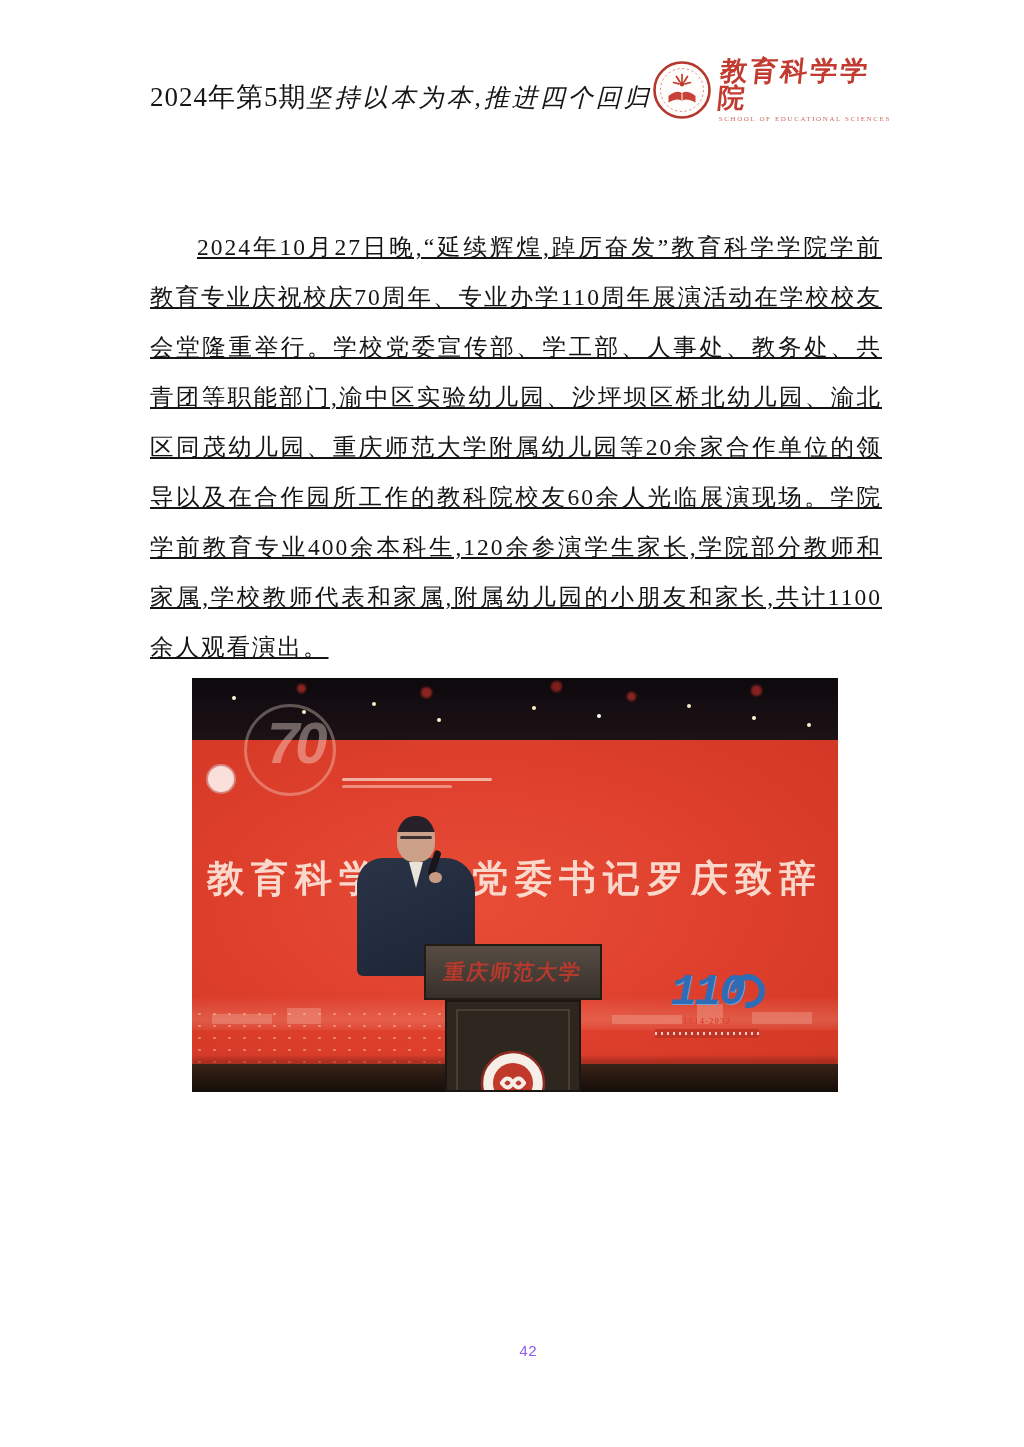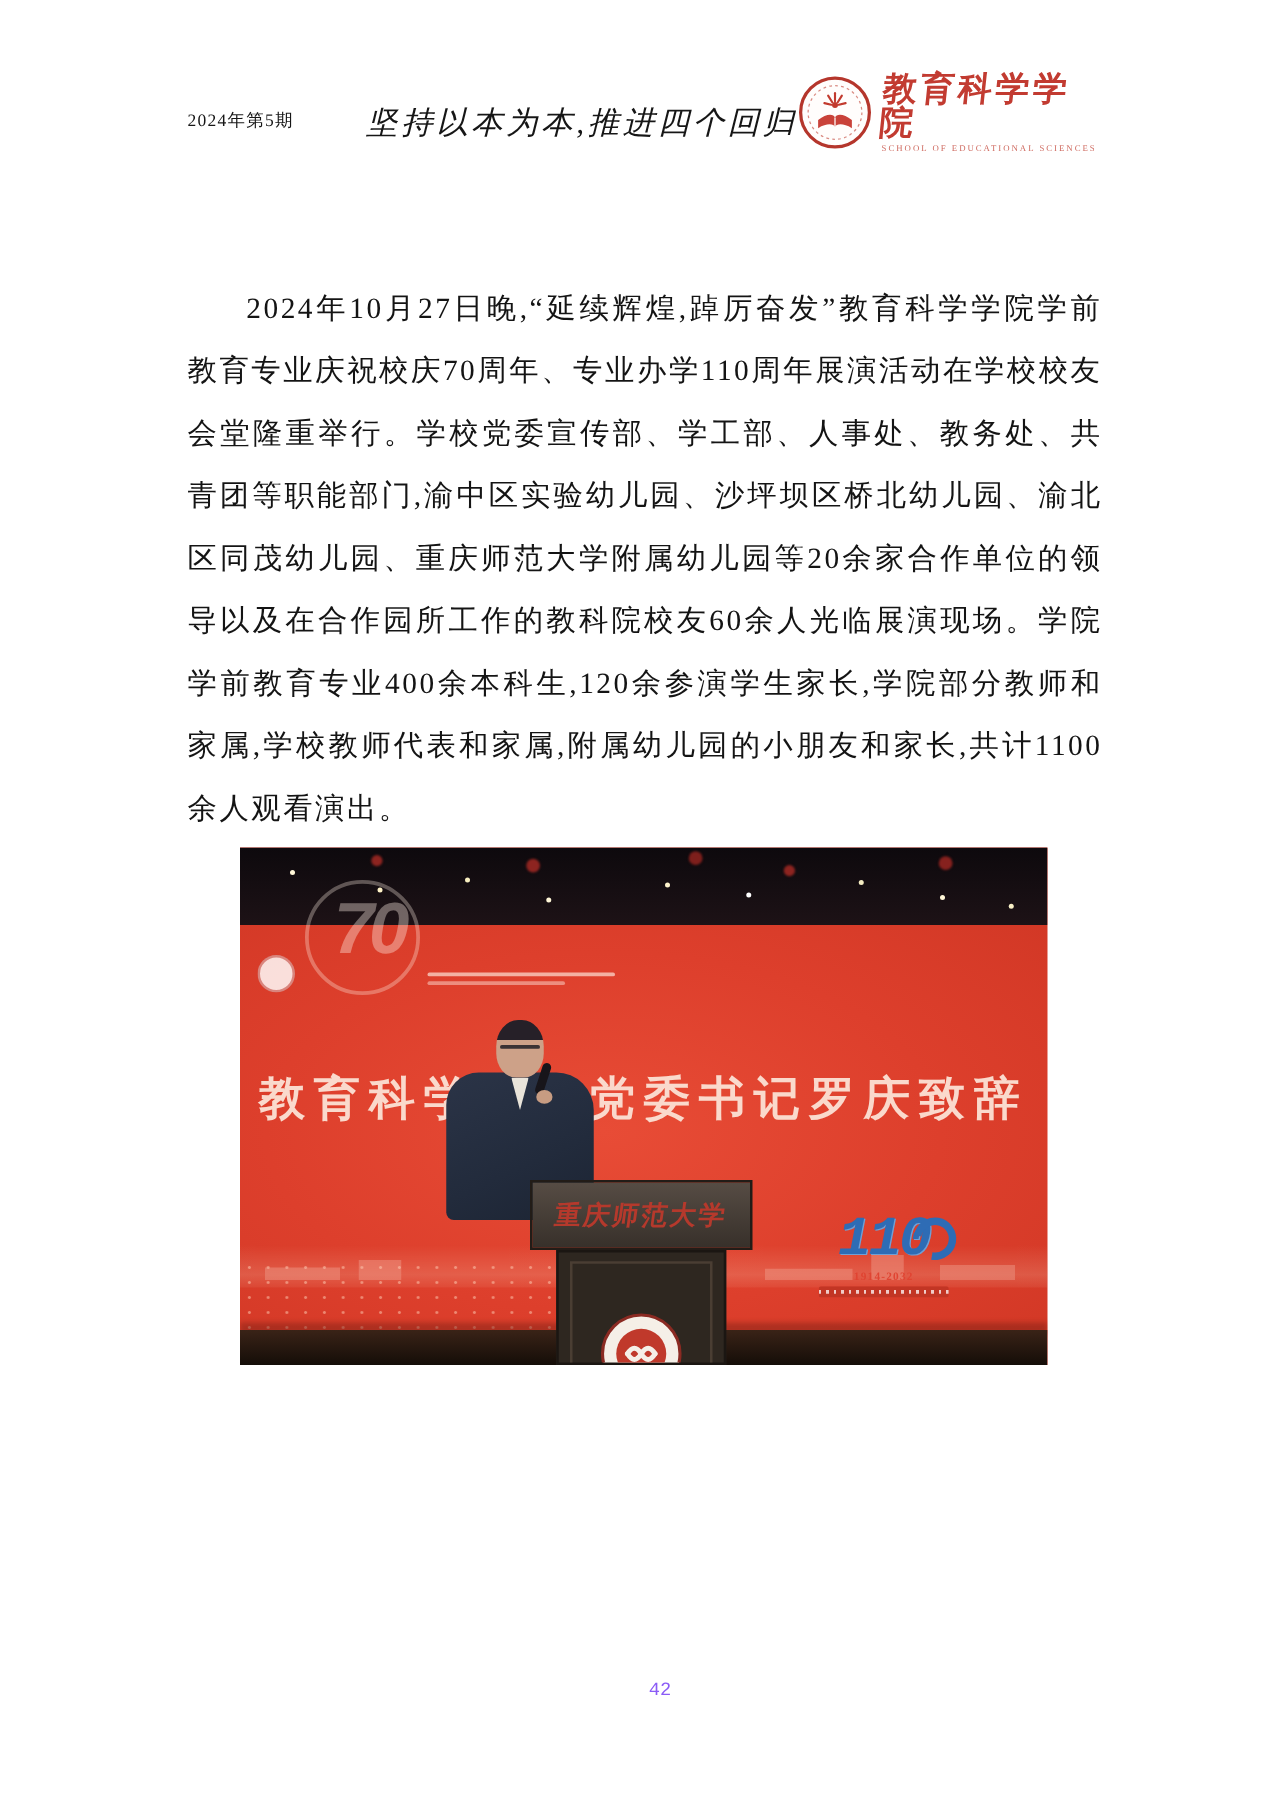--- a/index.html
+++ b/index.html
@@ -1,37 +1,37 @@
 <!DOCTYPE html>
 <html><head>
 <meta charset="utf-8">
 <style>
   html,body{margin:0;padding:0;background:#ffffff;}
   .page{position:relative;width:1024px;height:1447px;background:#ffffff;overflow:hidden;
         font-family:"Liberation Serif","DejaVu Serif",serif;color:#161616;}
 
   
   .hdr{position:absolute;top:58px;left:150px;width:734px;height:64px;display:flex;align-items:center;}
-  .issue{font-size:14px;letter-spacing:1px;white-space:nowrap;align-self:center;margin-top:14px;}
-  .motto{font-style:italic;font-size:25px;letter-spacing:3px;white-space:nowrap;margin-left:58px;margin-top:14px;}
+  .issue{font-size:27px;letter-spacing:1px;white-space:nowrap;align-self:center;margin-top:14px;}
+  .motto{font-style:italic;font-size:25px;letter-spacing:3px;white-space:nowrap;margin-top:14px;}
   .hdr-logo{margin-left:auto;display:flex;align-items:center;gap:7px;}
   .emblem{width:60px;height:60px;flex:0 0 auto;}
   .logo-text{display:flex;flex-direction:column;line-height:1;}
   .logo-name{font-size:27px;font-weight:bold;color:#c23b31;letter-spacing:3px;transform:skewX(-6deg);}
   .logo-sub{font-size:7px;color:#cf6b61;letter-spacing:1.6px;margin-top:4px;white-space:nowrap;}
 
   
   .doc-title{position:absolute;top:117px;left:117px;width:790px;text-align:center;
              font-size:26px;font-weight:bold;line-height:40px;letter-spacing:1px;color:#111;}
 
   
   .para{position:absolute;left:150px;width:732px;font-size:23.5px;line-height:50px;
         text-align:justify;text-justify:inter-character;letter-spacing:2px;
         text-indent:2em;color:#141414;margin:0;}
-  .p1{top:222px;}
+  .p1{top:222px;text-decoration:underline;}
   .p2{top:1093px;}
 
   
   .photo{position:absolute;left:192px;top:678px;width:646px;height:414px;overflow:hidden;
          background:radial-gradient(ellipse 600px 320px at 45% 55%, #e84c36 0%, #dd3f2c 45%, #cc3422 100%);}
   .ceiling{position:absolute;top:0;left:0;right:0;height:62px;background:linear-gradient(#0d090d,#1d1216);}
   .light-dots{position:absolute;top:18px;left:40px;width:4px;height:4px;border-radius:50%;background:#fff7d8;
       box-shadow:70px 14px 0 0 #fff3c8, 140px 6px 0 0 #f7eec0, 205px 22px 0 0 #fff7d8,
                  300px 10px 0 0 #fdf3cc, 365px 18px 0 0 #fff, 455px 8px 0 0 #f4ecc2,
                  520px 20px 0 0 #fff7d8, 575px 27px 0 0 #f7efc6;}

